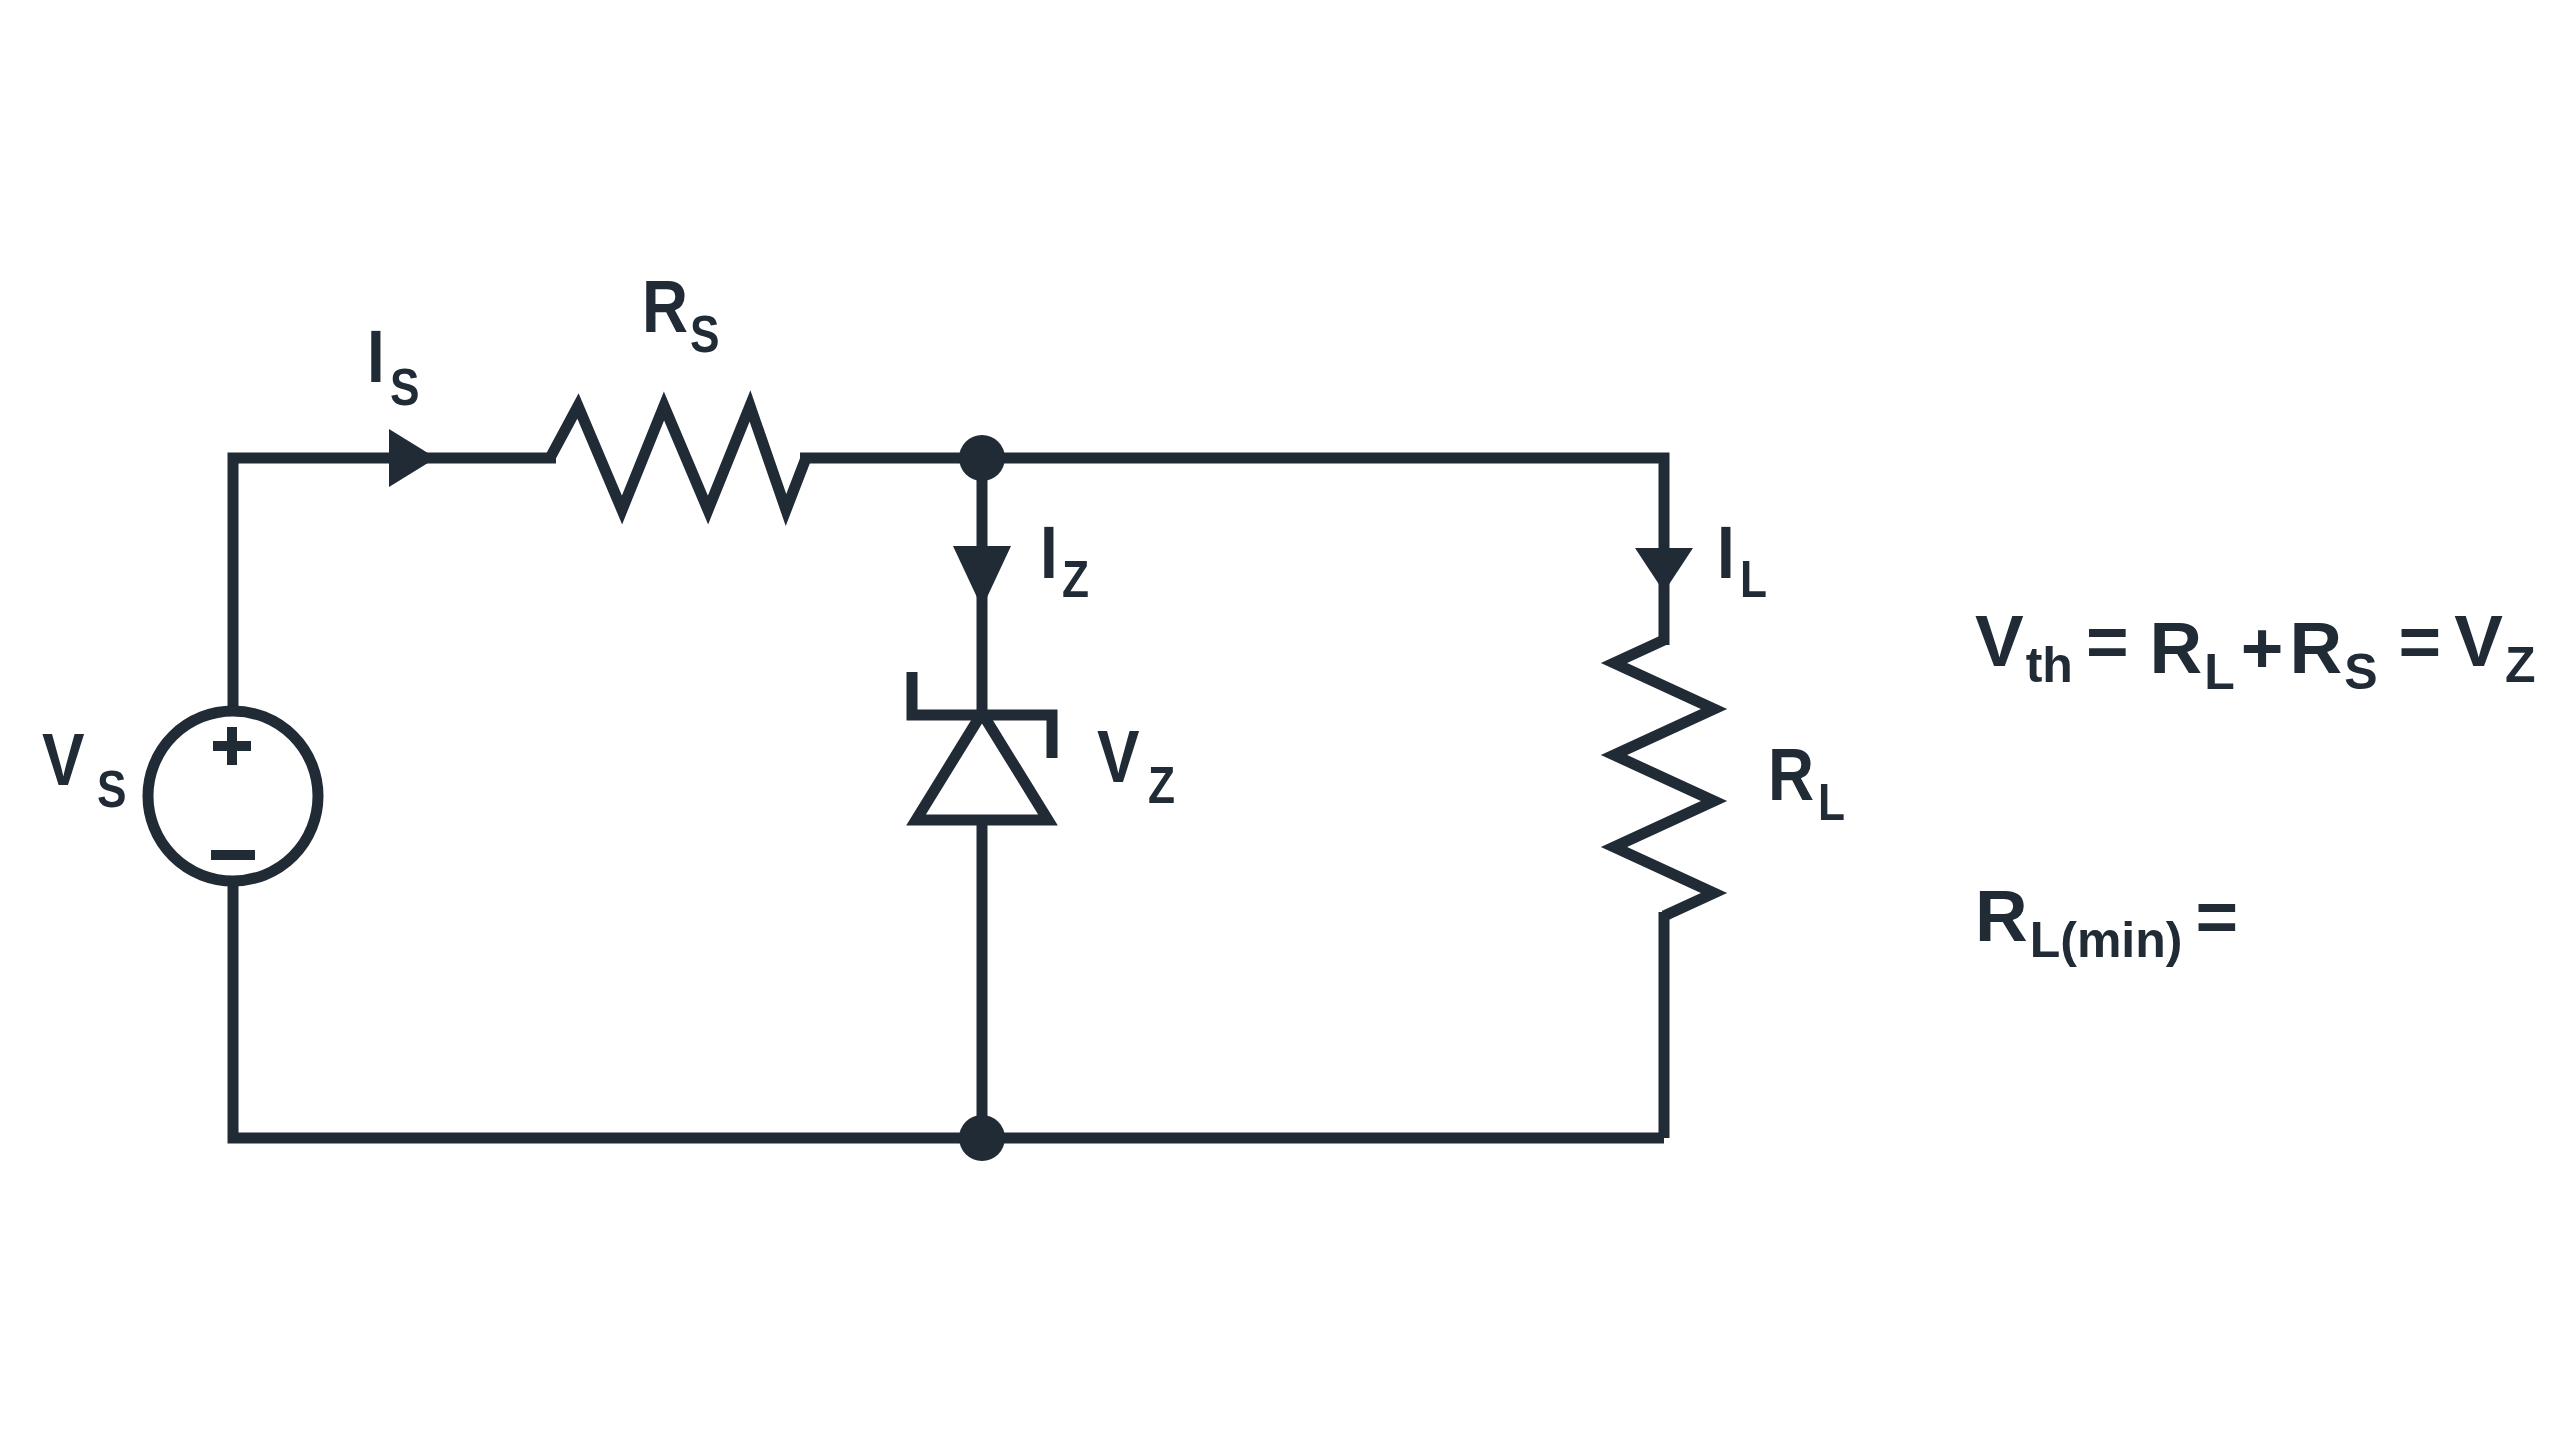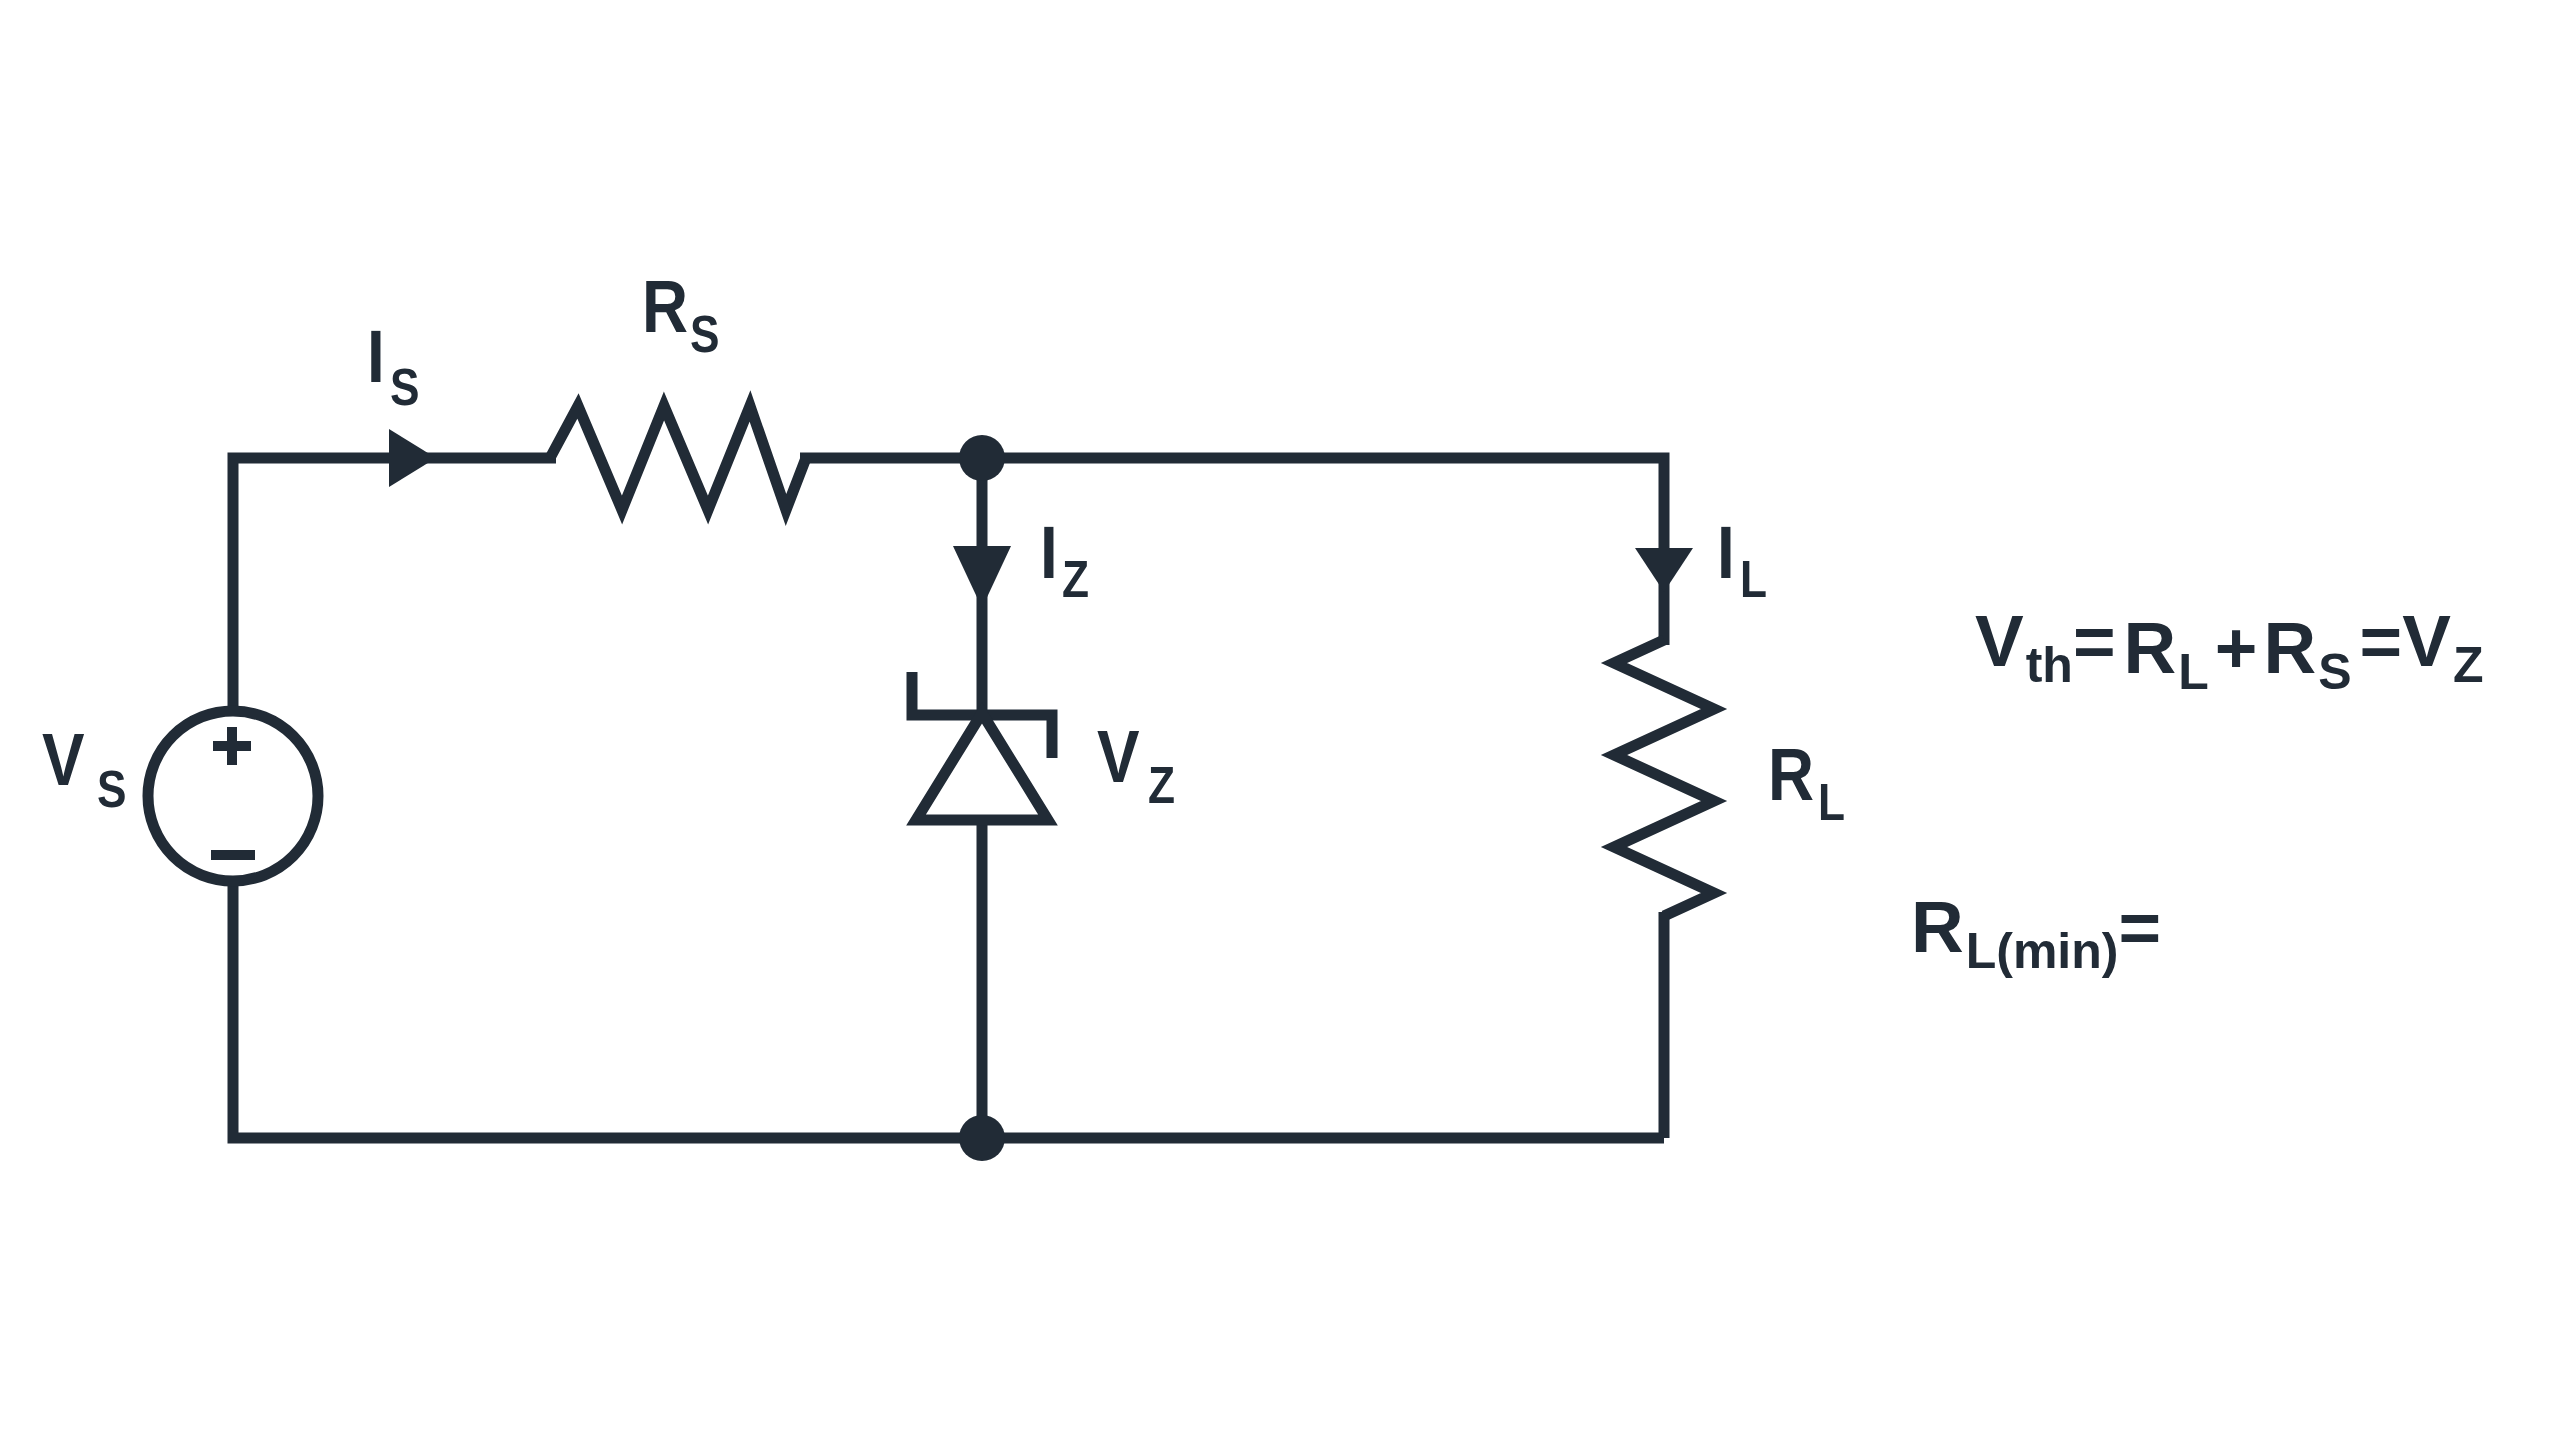--- a/index.html
+++ b/index.html
@@ -5,21 +5,21 @@
   html,body{margin:0;padding:0;background:#ffffff;}
   .canvas{position:relative;width:2560px;height:1440px;background:#ffffff;overflow:hidden;
           font-family:"Liberation Sans",sans-serif;color:#212B36;}
   svg{position:absolute;left:0;top:0;}
   .wire{fill:none;stroke:#212B36;stroke-width:11;stroke-linejoin:miter;}
   .thin{fill:none;stroke:#212B36;stroke-width:10;}
   .solid{fill:#212B36;stroke:none;}
   .lbl{font:bold 75px "Liberation Sans",sans-serif;fill:#212B36;}
   .sublbl{font:bold 52px "Liberation Sans",sans-serif;fill:#212B36;}
 
-  .formula{position:absolute;display:flex;align-items:center;
+  .formula{position:absolute;display:flex;align-items:center;gap:13px;
            transform:translateY(-50%);white-space:nowrap;line-height:1;
            font-size:73px;font-weight:bold;color:#212B36;}
   .formula sub{font-size:50px;vertical-align:baseline;position:relative;top:0.32em;
                line-height:1;margin-left:2px;}
   .frac{display:inline-flex;flex-direction:column;align-items:center;}
   .num{display:inline-block;padding:0 8px 12px 8px;border-bottom:7px solid #212B36;}
   .den{display:inline-block;padding:14px 8px 0 8px;}
   .op{margin:0 6px;}
 </style>
 </head>
@@ -84,18 +84,18 @@
   <div class="formula" style="left:1975px;top:640px;">
     <span class="tok"><span>V</span><sub>th</sub></span>
     <span class="tok">=</span>
     <span class="frac">
       <span class="den"><span>R</span><sub>L</sub><span class="op">+</span><span>R</span><sub>S</sub></span>
     </span>
     <span class="tok">=</span>
     <span class="tok"><span>V</span><sub>Z</sub></span>
   </div>
 
-  <div class="formula" style="left:1911px;top:915px;margin-top:11px;">
+  <div class="formula" style="left:1975px;top:915px;">
     <span class="tok"><span>R</span><sub>L(min)</sub></span>
     <span class="tok">=</span>
   </div>
 
 </div>
 
 </body></html>

